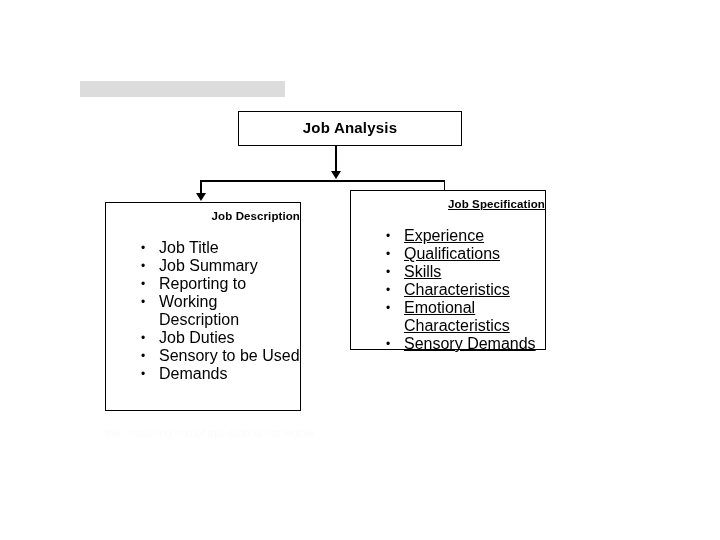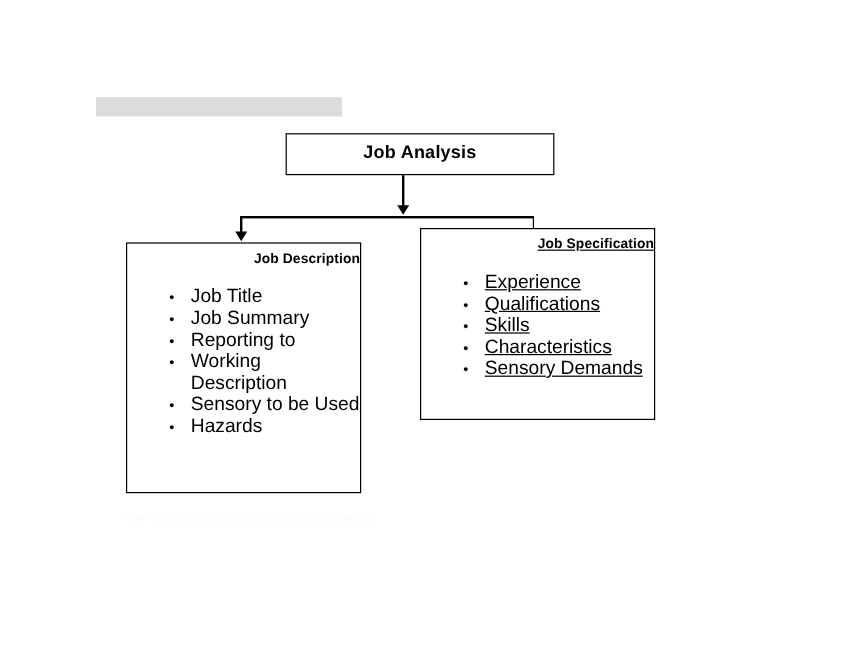--- a/index.html
+++ b/index.html
@@ -164,31 +164,34 @@
   <div class="arrow-head" id="arrow-left"></div>
   <div class="arrow-head" id="arrow-right"></div>
 
   <div class="node-box" id="left-box">
     <div class="child-title">Job Description</div>
     <ul class="bullet-list">
       <li class="bullet-item">Job Title</li>
       <li class="bullet-item">Job Summary</li>
       <li class="bullet-item">Reporting to</li>
       <li class="bullet-item">Working Description</li>
+      <li class="bullet-item">Job Duties</li>
       <li class="bullet-item">Sensory to be Used</li>
-      <li class="bullet-item">Hazards</li>
+      <li class="bullet-item">Demands</li>
     </ul>
   </div>
 
   <div class="node-box" id="right-box">
     <div class="child-title">Job Specification</div>
     <ul class="bullet-list">
       <li class="bullet-item">Experience</li>
       <li class="bullet-item">Qualifications</li>
       <li class="bullet-item">Skills</li>
       <li class="bullet-item">Characteristics</li>
+      <li class="bullet-item">Emotional
+Characteristics</li>
       <li class="bullet-item">Sensory Demands</li>
     </ul>
   </div>
 
   <div class="caption-artifact">the remaining text of this slide is not legible</div>
 
 </div>
 
 </body></html>

